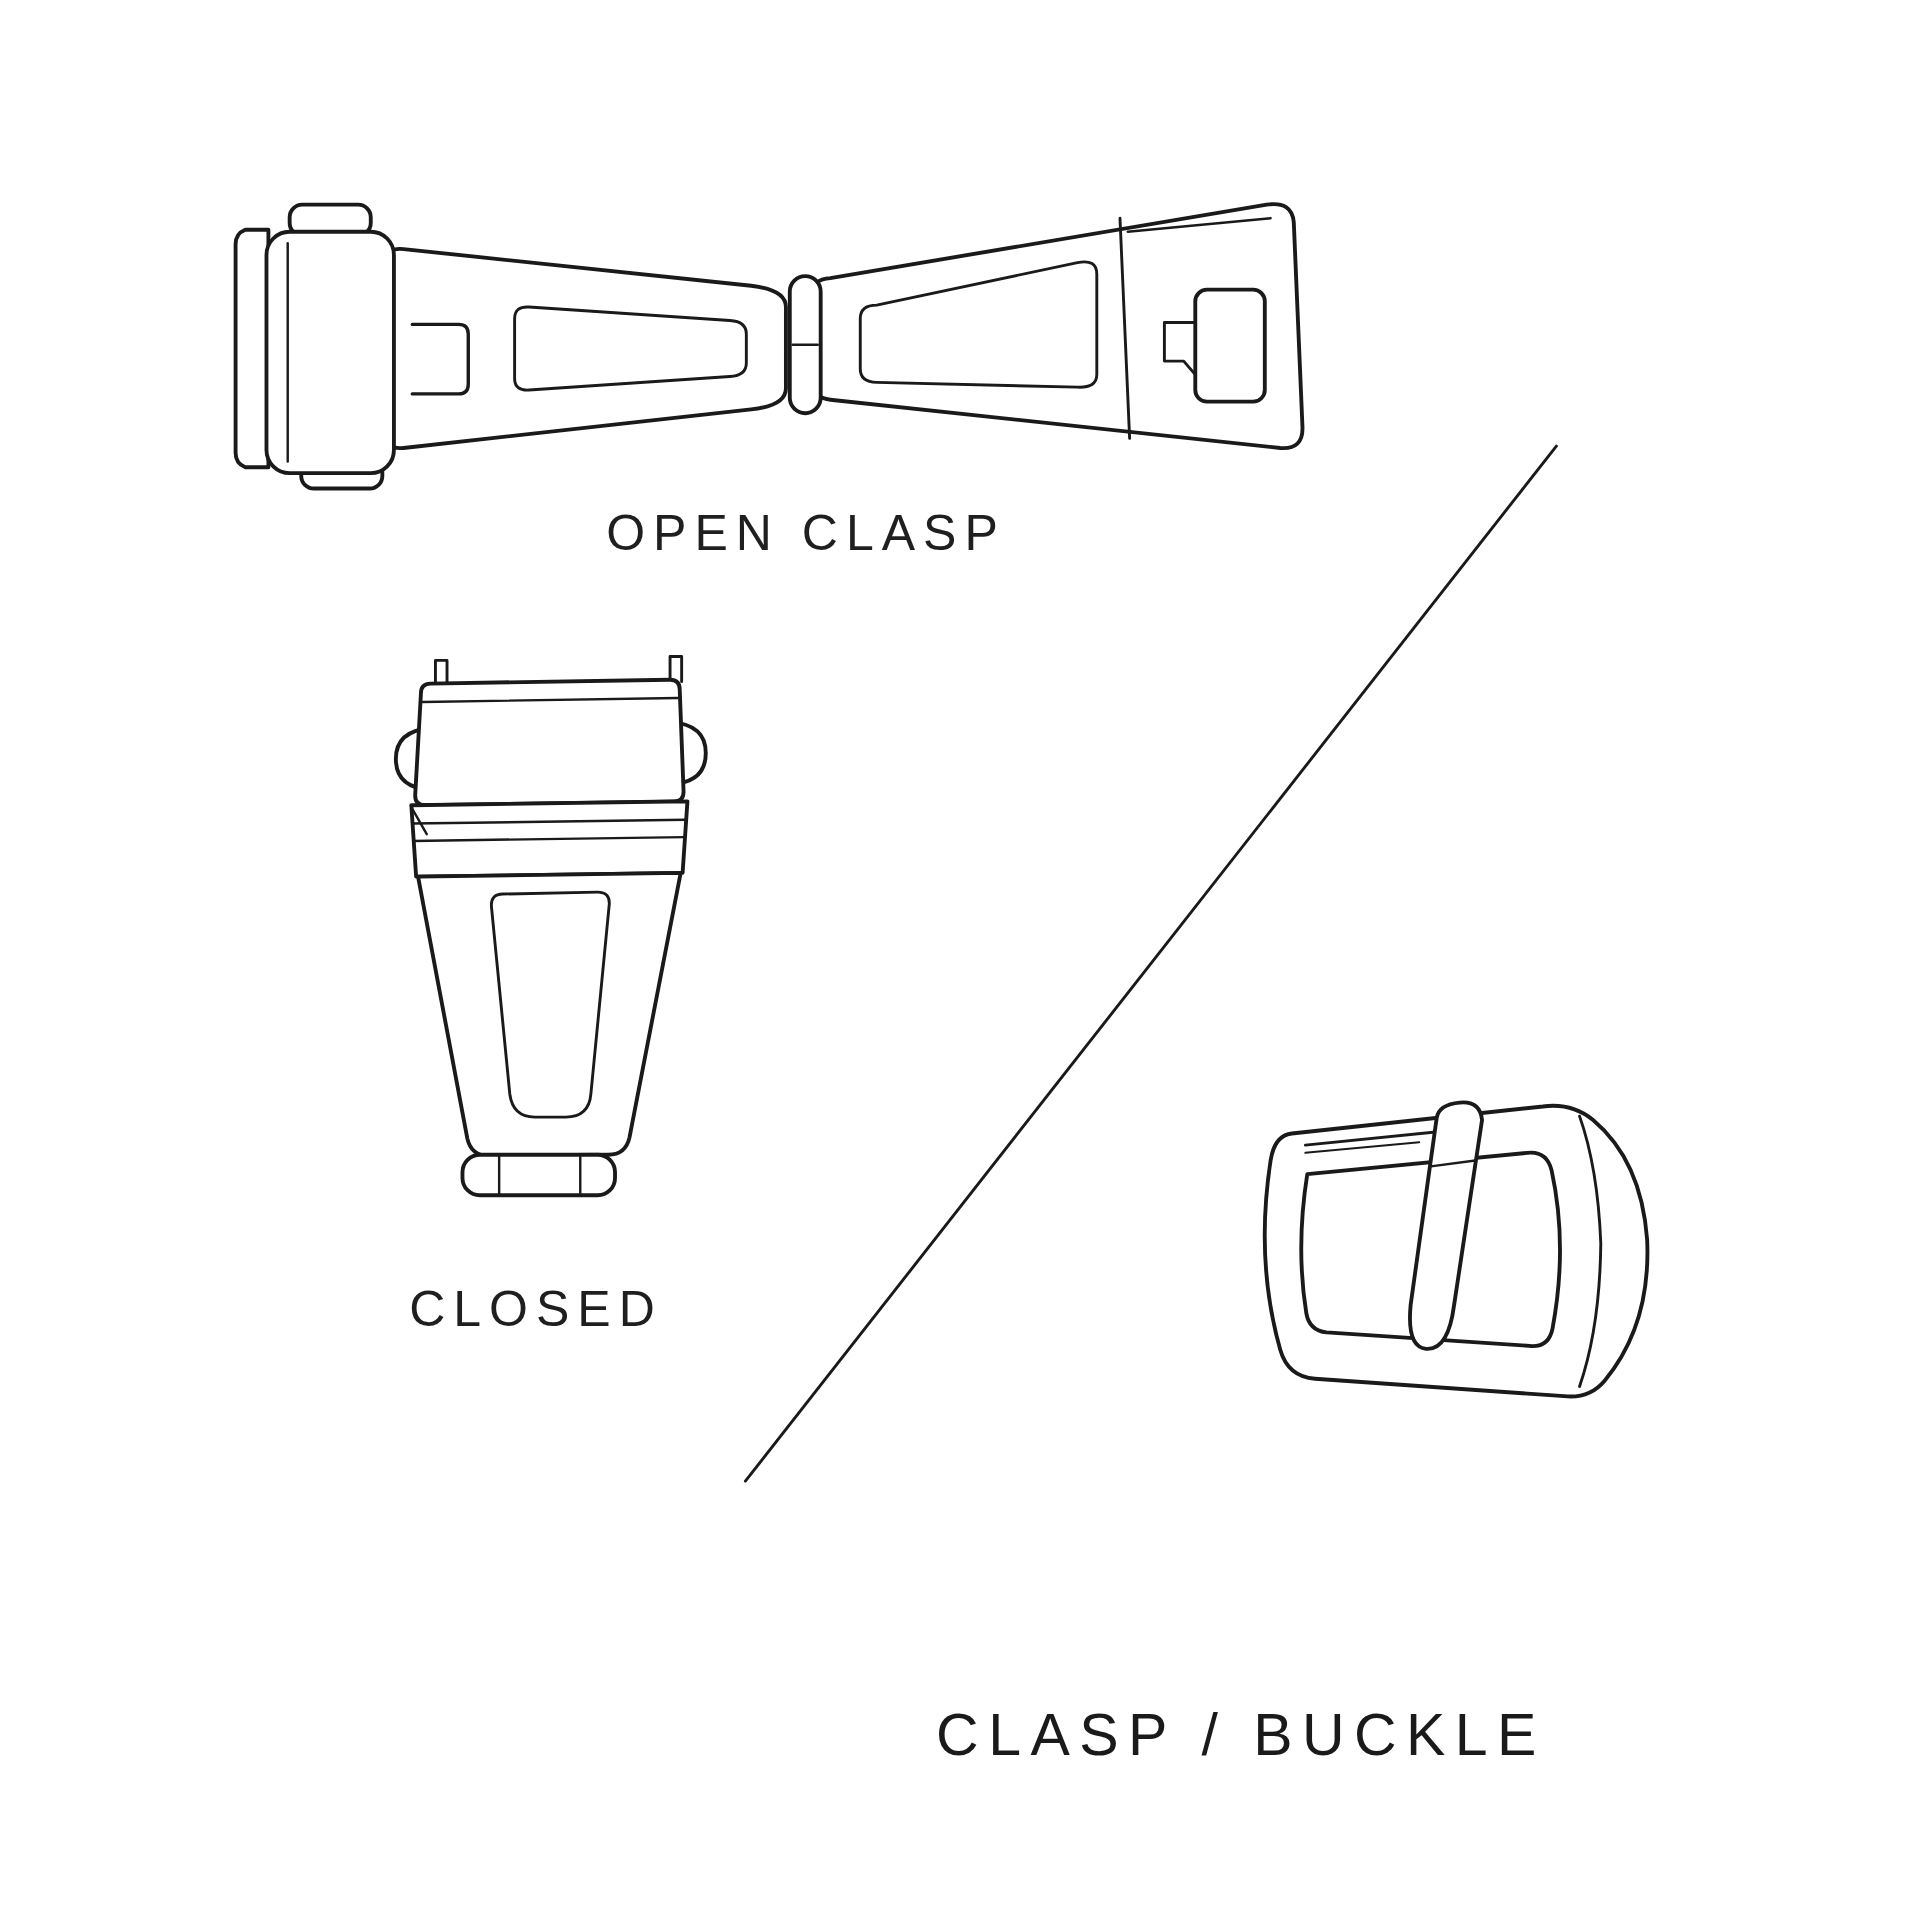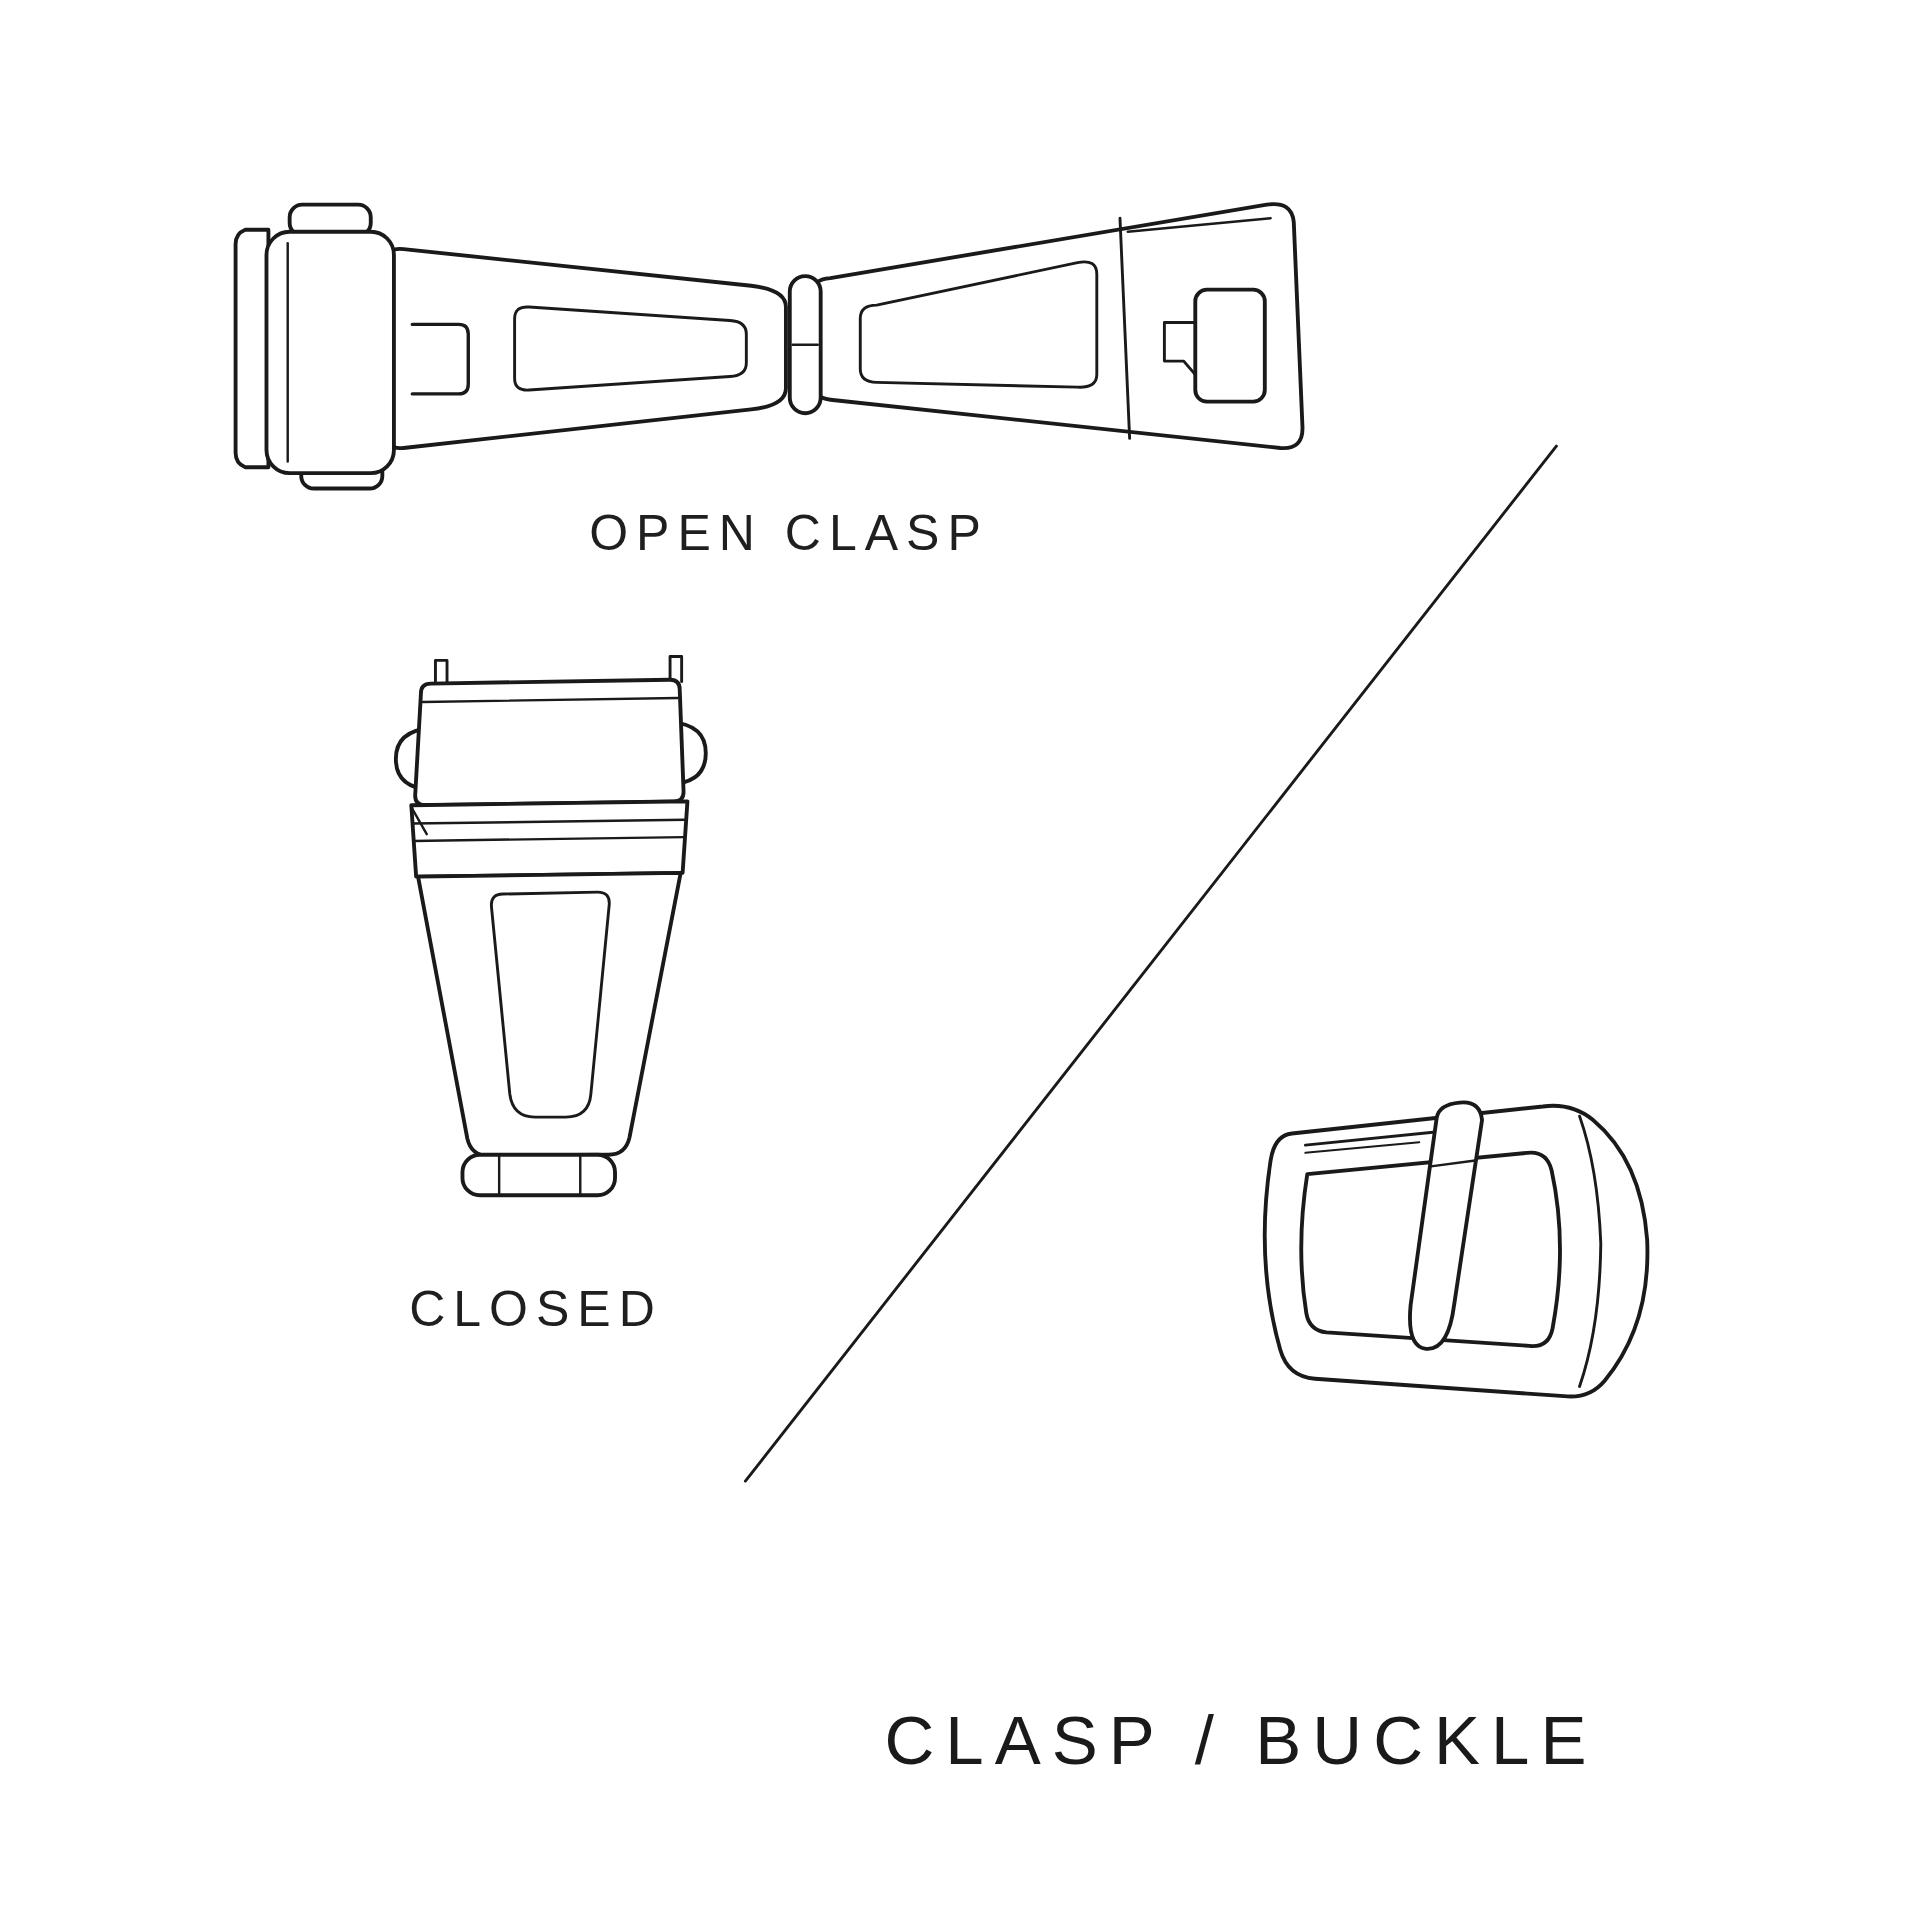--- a/index.html
+++ b/index.html
@@ -31,21 +31,21 @@
     color: #1f1f1f;
     font-size: 50px;
     font-weight: 400;
     letter-spacing: 0.16em;
     white-space: nowrap;
   }
   .page-title {
     position: absolute;
     transform: translateX(-50%);
     color: #1a1a1a;
-    font-size: 69px;
+    font-size: 59px;
     font-weight: 400;
     letter-spacing: 0.16em;
     white-space: nowrap;
   }
 </style>
 </head>
 <body>
 
 <div class="canvas">
 
@@ -122,20 +122,20 @@
       <path fill="none" stroke-width="3" d="M1352,1186 L1492,1172"></path>
       <path fill="none" stroke-width="2" d="M1352,1194 L1470,1183"></path>
 
       <circle fill="none" stroke-width="3" cx="1510" cy="1177" r="14"></circle>
 
       <path d="M1512,1142 Q1533,1140 1535,1160 L1506,1352 Q1500,1399 1477,1397 Q1457,1395 1461,1352 L1488,1158 Q1490,1144 1512,1142 Z"></path>
       <path fill="none" stroke-width="2.5" d="M1482,1208 L1528,1202"></path>
     </g>
   </svg>
 
-  <div class="fig-label" style="left:789px; top:504px;">OPEN CLASP</div>
+  <div class="fig-label" style="left:806px; top:504px;">OPEN CLASP</div>
 
   <div class="fig-label" style="left:536px; top:1244px;margin-top:36px;">CLOSED</div>
 
   <div class="page-title" style="left:1241px; top:1701px;">CLASP / BUCKLE</div>
 
 </div>
 
 
 </body></html>

